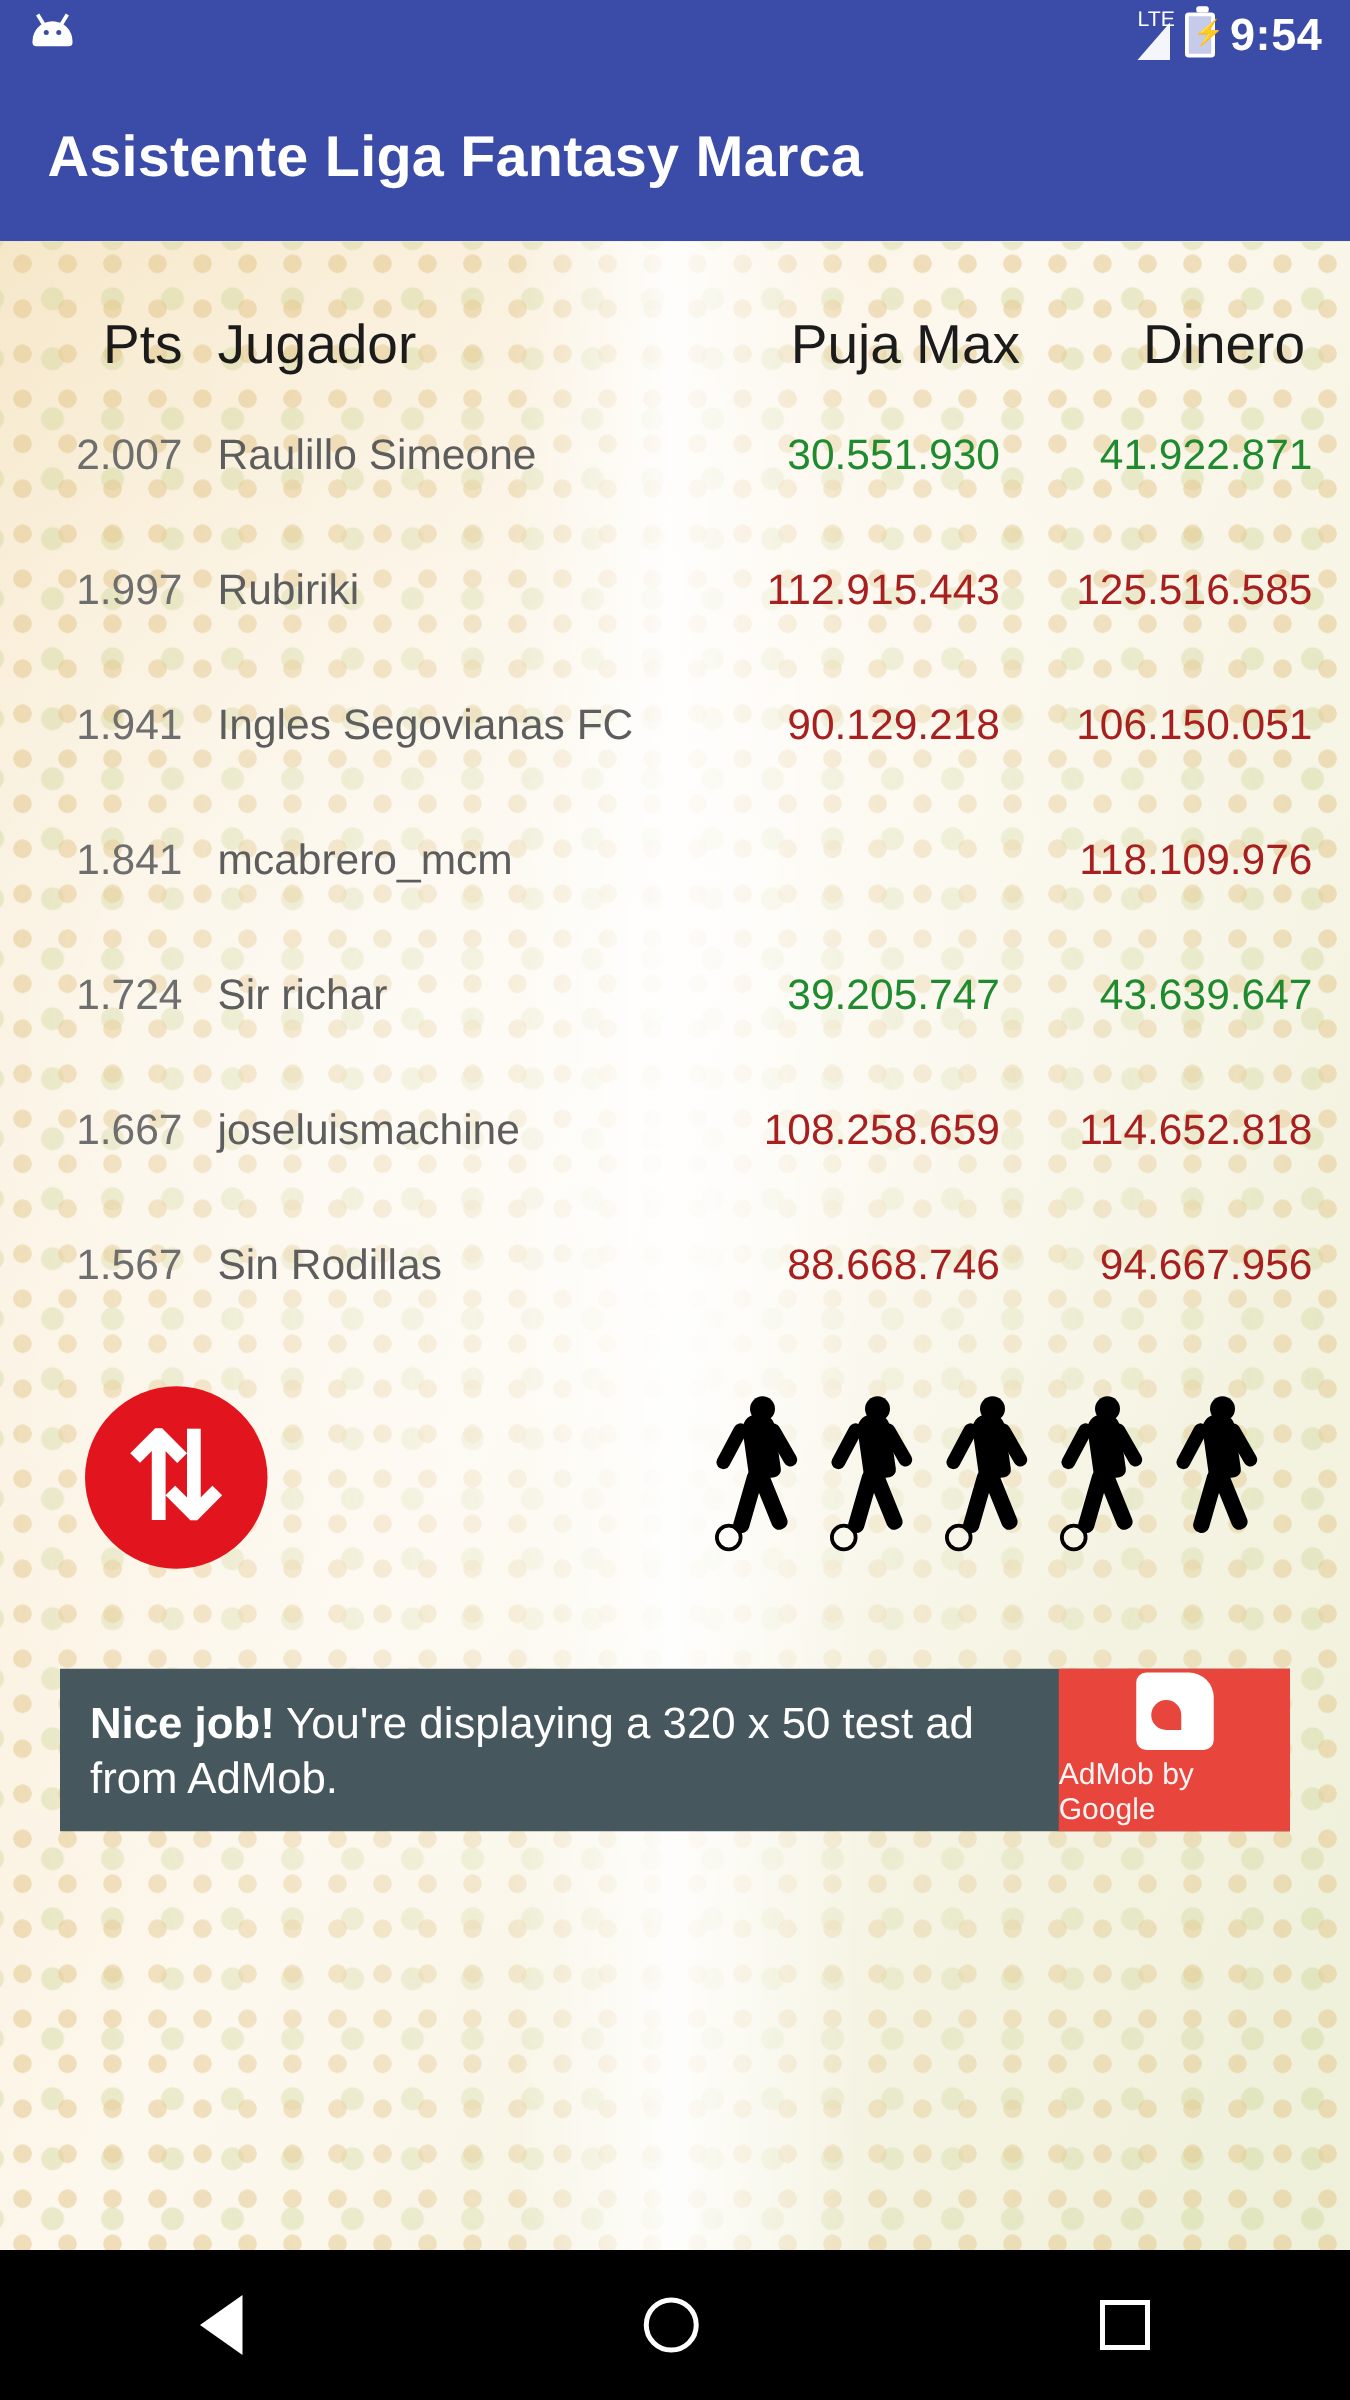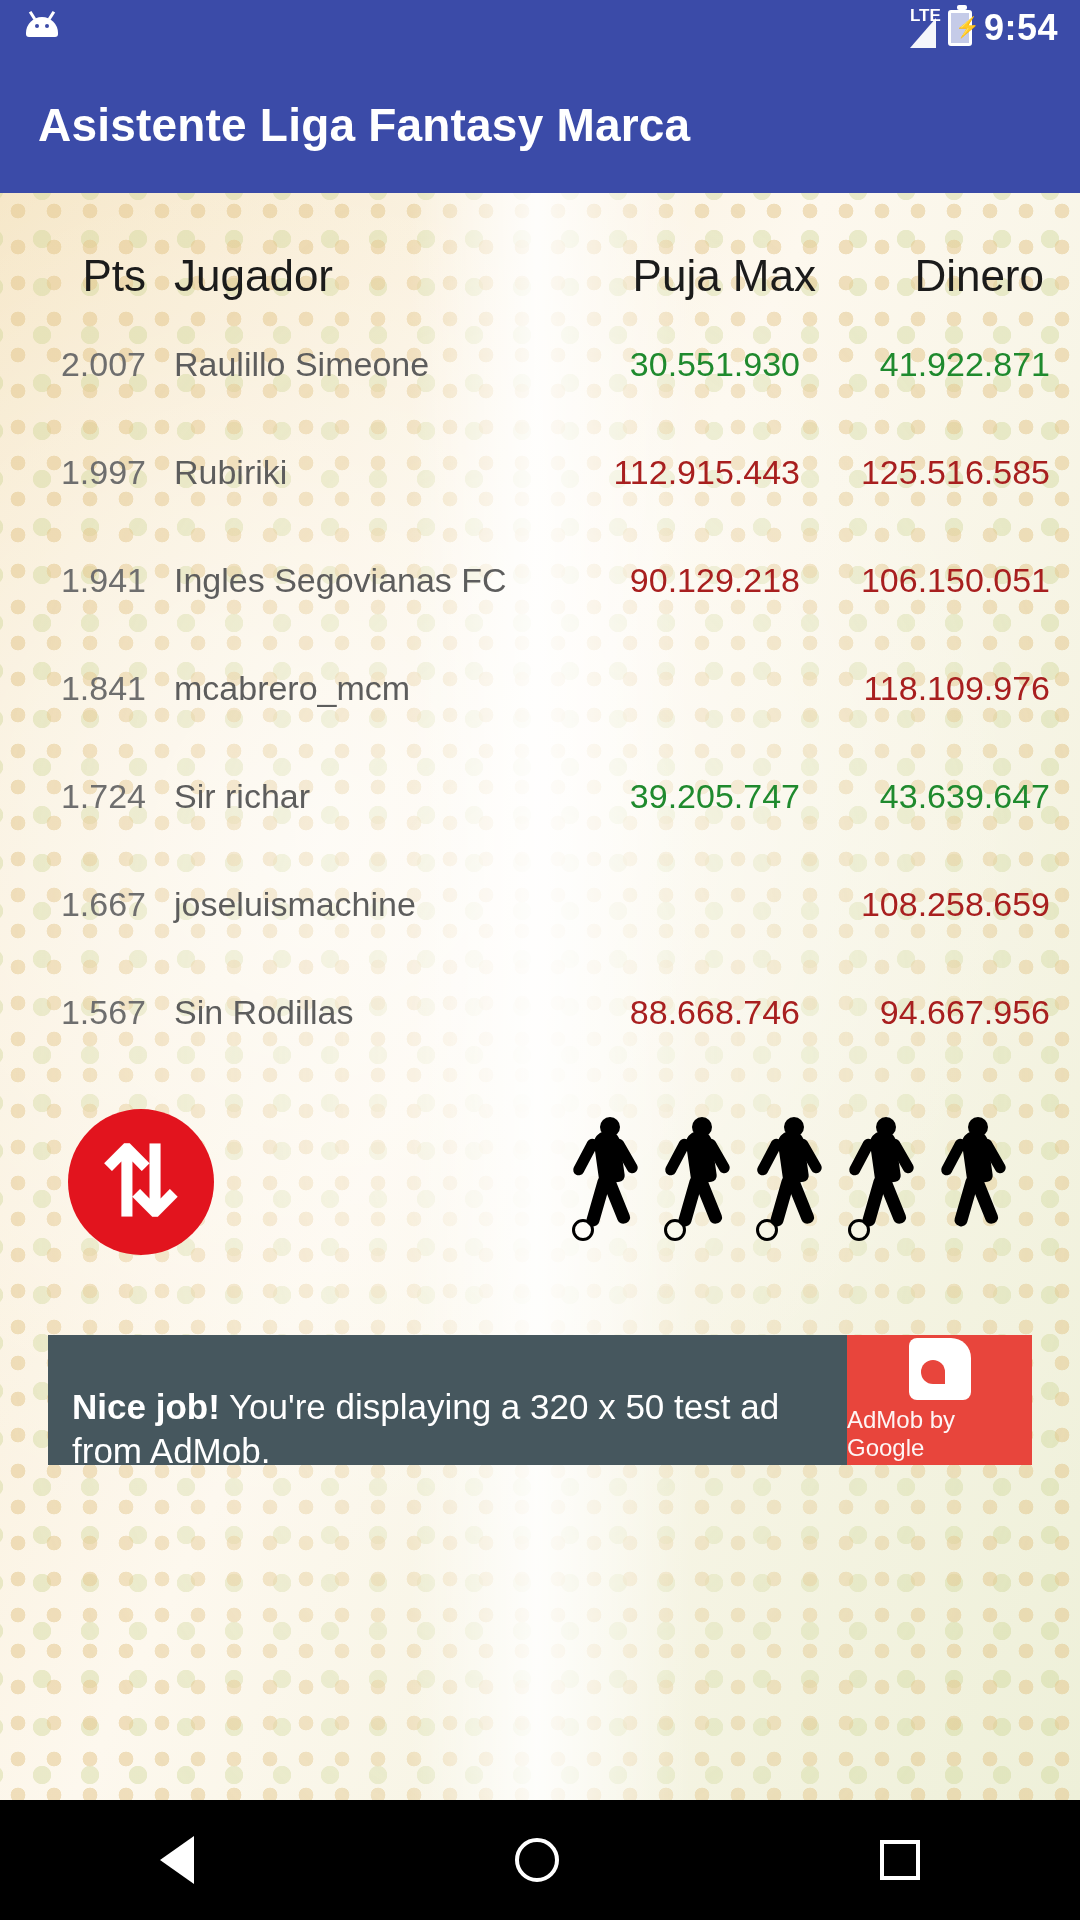--- a/index.html
+++ b/index.html
@@ -33,21 +33,21 @@
   .android-icon .eyel { left: 13px; }
   .android-icon .eyer { left: 23px; }
   .android-icon .antl, .android-icon .antr {
     position: absolute; top: 0px; width: 3px; height: 9px; background: #ffffff;
   }
   .android-icon .antl { left: 9px; transform: rotate(-32deg); }
   .android-icon .antr { left: 28px; transform: rotate(32deg); }
 
   .status-right { display: flex; align-items: center; gap: 12px; }
   .lte-wrap { position: relative; display: flex; align-items: flex-end; height: 40px; }
-  .lte-text { font-size: 17px; font-weight: bold; position: absolute; top: -2px; left: 2px; }
+  .lte-text { font-size: 17px; font-weight: normal; position: absolute; top: -2px; left: 2px; }
   .signal {
     width: 0; height: 0; margin-left: 2px;
     border-left: 26px solid transparent;
     border-bottom: 30px solid #ffffff;
     opacity: 0.95;
   }
   .battery {
     width: 24px; height: 36px; border: 3px solid #ffffff; border-radius: 3px;
     position: relative; background: #c5cbe8;
   }
@@ -200,21 +200,20 @@
     height: 130px;
     display: flex;
     background: #46575e;
     color: #ffffff;
   }
   .ad-text {
     flex: 1;
     padding: 22px 18px 0 24px;
     font-size: 35px;
     line-height: 1.25;
-    margin-top: 28px;
   }
   .ad-text b { font-weight: bold; }
   .ad-logo {
     width: 185px;
     background: #e8453c;
     display: flex; flex-direction: column;
     align-items: center; justify-content: center;
   }
   .admob-mark {
     width: 62px; height: 62px; position: relative;
@@ -323,20 +322,21 @@
       <div class="td col-pts">1.724</div>
       <div class="td col-name">Sir richar</div>
       <div class="td col-money pos">39.205.747</div>
       <div class="td col-puja pos">43.639.647</div>
     </div>
 
     <div class="row data-row">
       <div class="td col-pts">1.667</div>
       <div class="td col-name">joseluismachine</div>
       <div class="td col-money neg">108.258.659</div>
+      <div class="td col-puja neg">114.652.818</div>
     </div>
 
     <div class="row data-row">
       <div class="td col-pts">1.567</div>
       <div class="td col-name">Sin Rodillas</div>
       <div class="td col-money neg">88.668.746</div>
       <div class="td col-puja neg">94.667.956</div>
     </div>
 
   </div>

